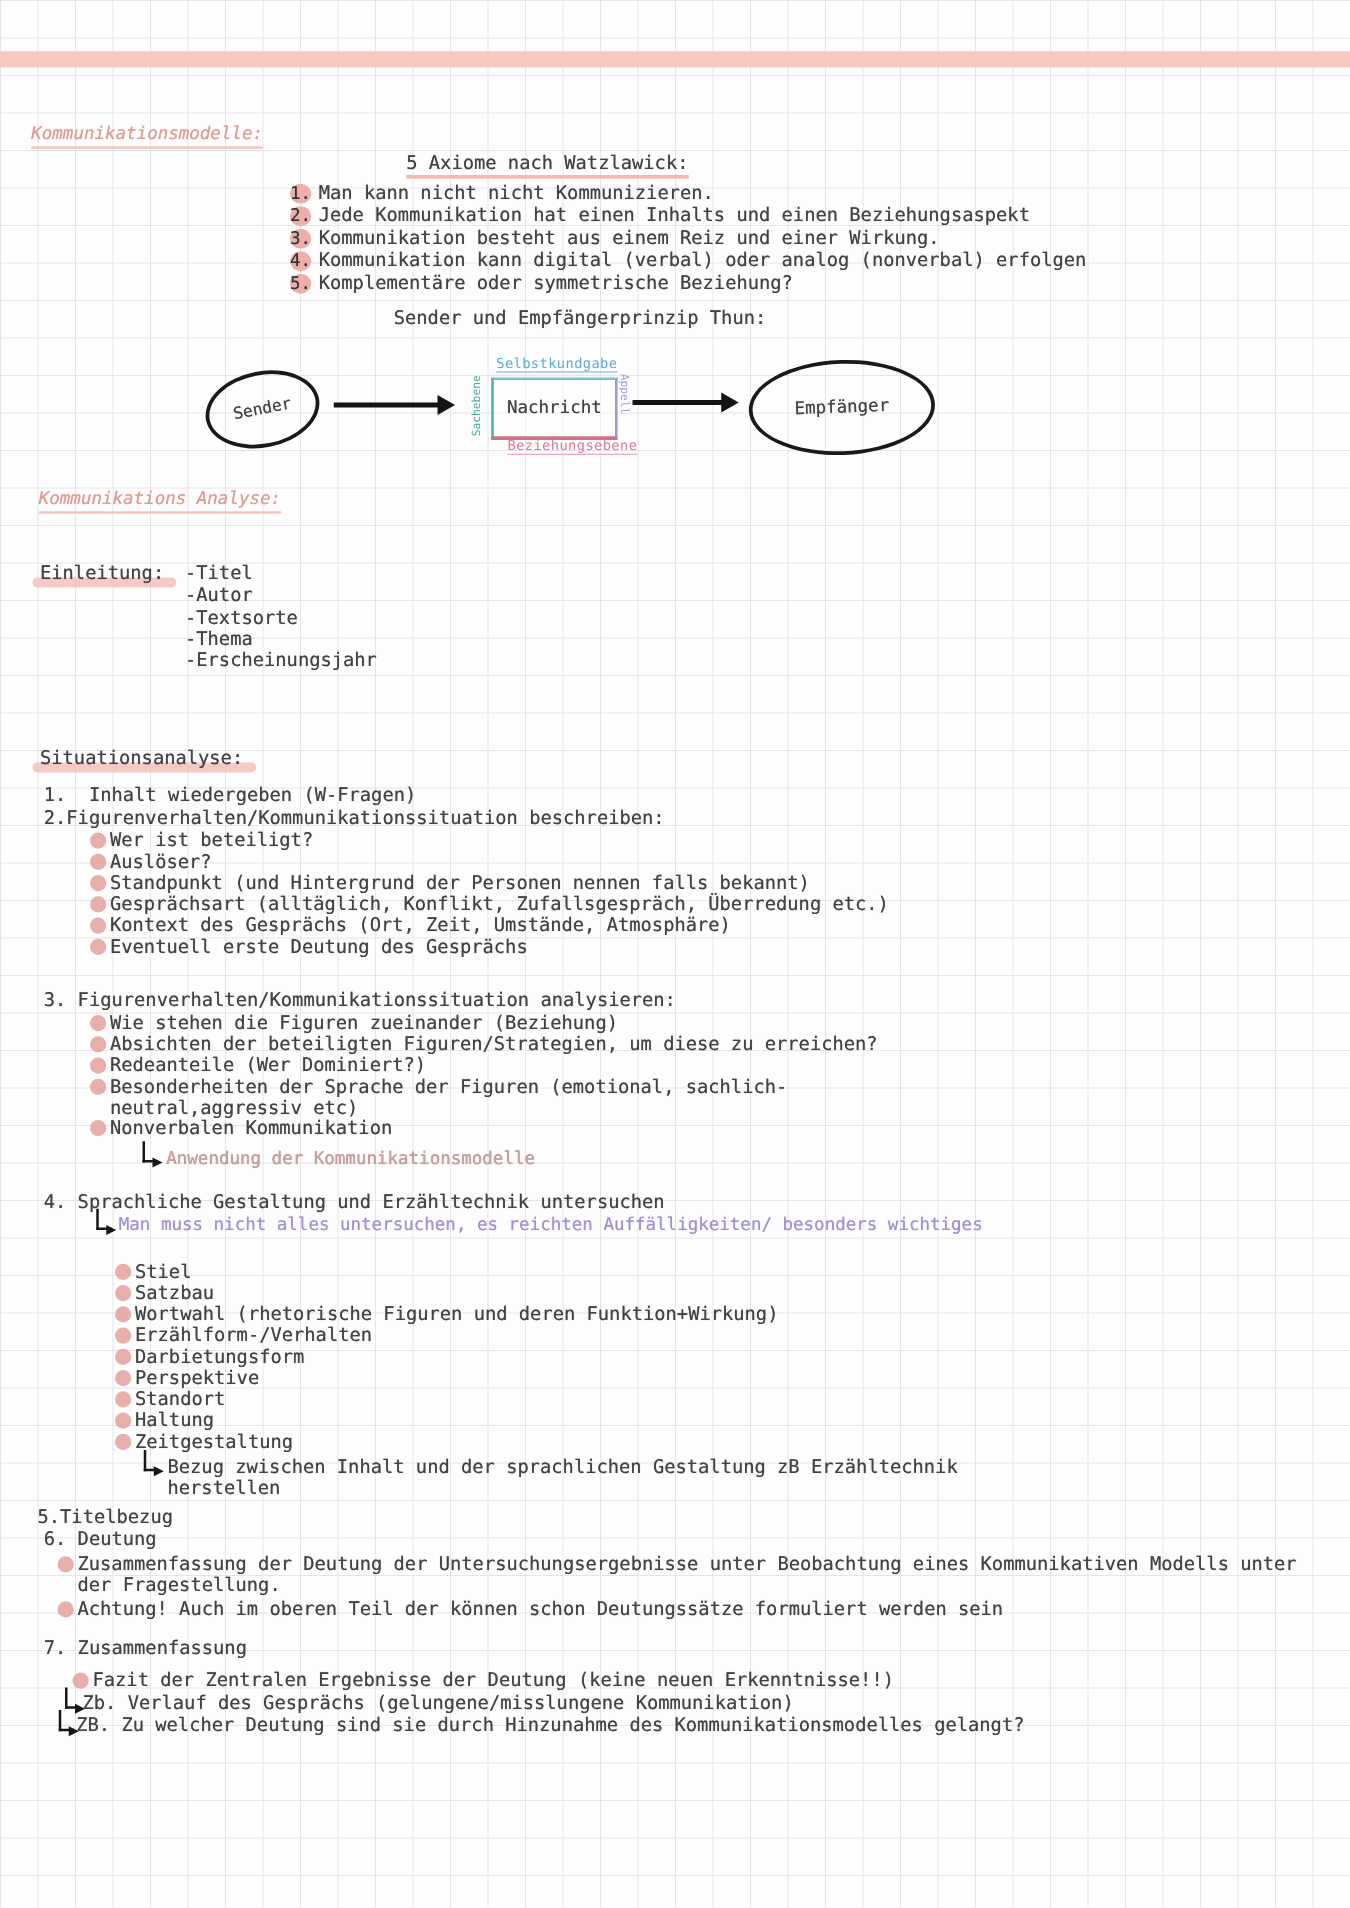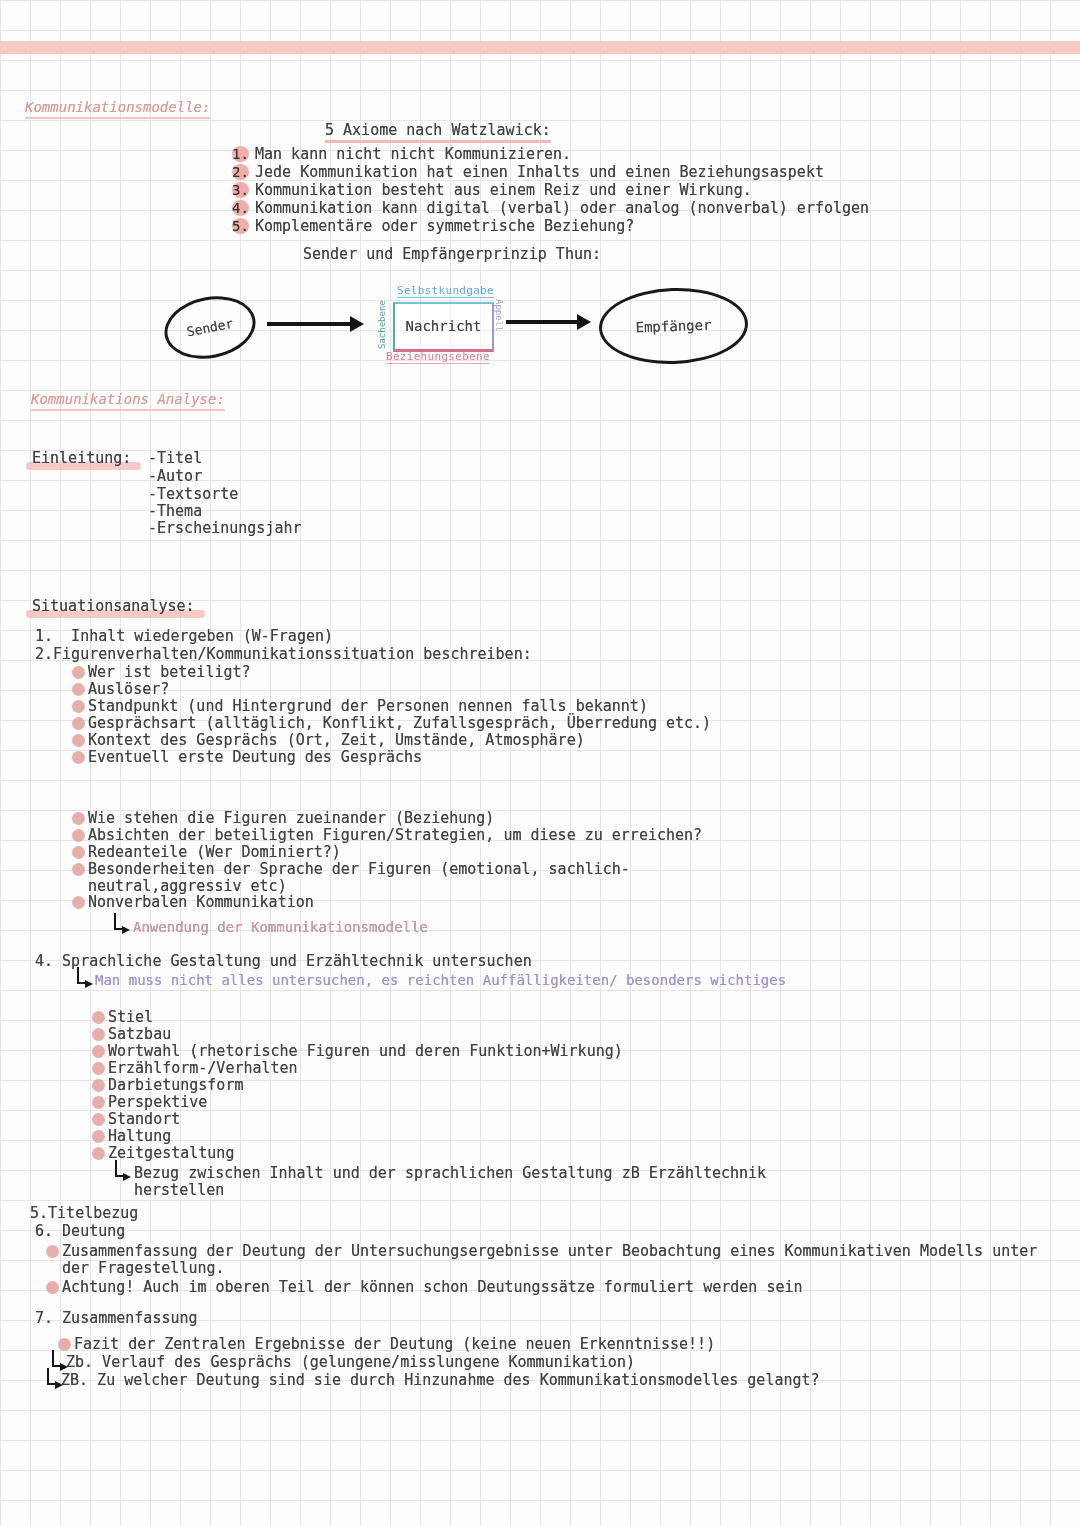--- a/index.html
+++ b/index.html
@@ -59,34 +59,34 @@
 
   <div class="t pinkhead" style="left:25px;top:99px;font-size:14px;">Kommunikationsmodelle:</div>
   <div class="t thinline" style="left:325px;top:122px;">5 Axiome nach Watzlawick:</div>
 
   <div class="t" style="left:232px;top:146px;"><span class="axnum">1.</span><span>Man kann nicht nicht Kommunizieren.</span></div>
   <div class="t" style="left:232px;top:164px;"><span class="axnum">2.</span><span>Jede Kommunikation hat einen Inhalts und einen Beziehungsaspekt</span></div>
   <div class="t" style="left:232px;top:182px;"><span class="axnum">3.</span><span>Kommunikation besteht aus einem Reiz und einer Wirkung.</span></div>
   <div class="t" style="left:232px;top:200px;"><span class="axnum">4.</span><span>Kommunikation kann digital (verbal) oder analog (nonverbal) erfolgen</span></div>
   <div class="t" style="left:232px;top:218px;"><span class="axnum">5.</span><span>Komplementäre oder symmetrische Beziehung?</span></div>
 
-  <div class="t" style="left:303px;top:246px;">Sender und Empfängerprinzip Thun:</div>
+  <div class="t" style="left:315px;top:246px;">Sender und Empfängerprinzip Thun:</div>
 
   <div class="ellipse" style="left:164px;top:297px;width:86px;height:55px;transform:rotate(-11deg);">
     <span class="t" style="position:static;font-size:13px;">Sender</span>
   </div>
   <div class="harrow" style="left:267px;top:322px;width:92px;"></div>
 
   <div class="sidelabel" style="left:397px;top:284px;color:#5fa8d8;border-bottom:1.5px solid #7fc0e4;">Selbstkundgabe</div>
   <div class="sidelabel vtext flip" style="left:377px;top:297px;height:52px;color:#45a99e;">Sachebene</div>
   <div class="msgbox">
     <span class="t" style="position:static;font-size:14px;">Nachricht</span>
   </div>
   <div class="sidelabel vtext" style="left:494px;top:299px;height:48px;color:#a29ddd;">Appell</div>
-  <div class="sidelabel" style="left:386px;top:350px;color:#e2798e;border-bottom:1.2px solid #ecaab6;">Beziehungsebene</div>
+  <div class="sidelabel" style="left:406px;top:350px;color:#e2798e;border-bottom:1.2px solid #ecaab6;">Beziehungsebene</div>
 
   <div class="harrow" style="left:506px;top:320px;width:80px;"></div>
   <div class="ellipse" style="left:599px;top:288px;width:143px;height:70px;transform:rotate(-2deg);">
     <span class="t" style="position:static;font-size:14px;">Empfänger</span>
   </div>
 
   <div class="t pinkhead" style="left:31px;top:391px;font-size:14px;">Kommunikations Analyse:</div>
 
   <div class="t marker" style="left:32px;top:450px;">Einleitung:</div>
   <div class="t" style="left:148px;top:450px;">-Titel</div>
@@ -99,20 +99,21 @@
   <div class="t" style="left:35px;top:628px;">1.  Inhalt wiedergeben (W-Fragen)</div>
   <div class="t" style="left:35px;top:646px;">2.Figurenverhalten/Kommunikationssituation beschreiben:</div>
 
   <div class="t bl" style="left:72px;top:664px;"><span class="dot"></span><span>Wer ist beteiligt?</span></div>
   <div class="t bl" style="left:72px;top:681px;"><span class="dot"></span><span>Auslöser?</span></div>
   <div class="t bl" style="left:72px;top:698px;"><span class="dot"></span><span>Standpunkt (und Hintergrund der Personen nennen falls bekannt)</span></div>
   <div class="t bl" style="left:72px;top:715px;"><span class="dot"></span><span>Gesprächsart (alltäglich, Konflikt, Zufallsgespräch, Überredung etc.)</span></div>
   <div class="t bl" style="left:72px;top:732px;"><span class="dot"></span><span>Kontext des Gesprächs (Ort, Zeit, Umstände, Atmosphäre)</span></div>
   <div class="t bl" style="left:72px;top:749px;"><span class="dot"></span><span>Eventuell erste Deutung des Gesprächs</span></div>
 
+  <div class="t" style="left:35px;top:792px;">3. Figurenverhalten/Kommunikationssituation analysieren:</div>
   <div class="t bl" style="left:72px;top:810px;"><span class="dot"></span><span>Wie stehen die Figuren zueinander (Beziehung)</span></div>
   <div class="t bl" style="left:72px;top:827px;"><span class="dot"></span><span>Absichten der beteiligten Figuren/Strategien, um diese zu erreichen?</span></div>
   <div class="t bl" style="left:72px;top:844px;"><span class="dot"></span><span>Redeanteile (Wer Dominiert?)</span></div>
   <div class="t bl wrap" style="left:72px;top:861px;width:580px;"><span class="dot"></span><span>Besonderheiten der Sprache der Figuren (emotional, sachlich-neutral,aggressiv etc)</span></div>
   <div class="t bl" style="left:72px;top:894px;"><span class="dot"></span><span>Nonverbalen Kommunikation</span></div>
   <div class="hook" style="left:114px;top:913px;"></div>
   <div class="t notegray" style="left:133px;top:919px;font-size:14px;">Anwendung der Kommunikationsmodelle</div>
 
   <div class="t" style="left:35px;top:953px;">4. Sprachliche Gestaltung und Erzähltechnik untersuchen</div>
   <div class="hook" style="left:77px;top:967px;"></div>

